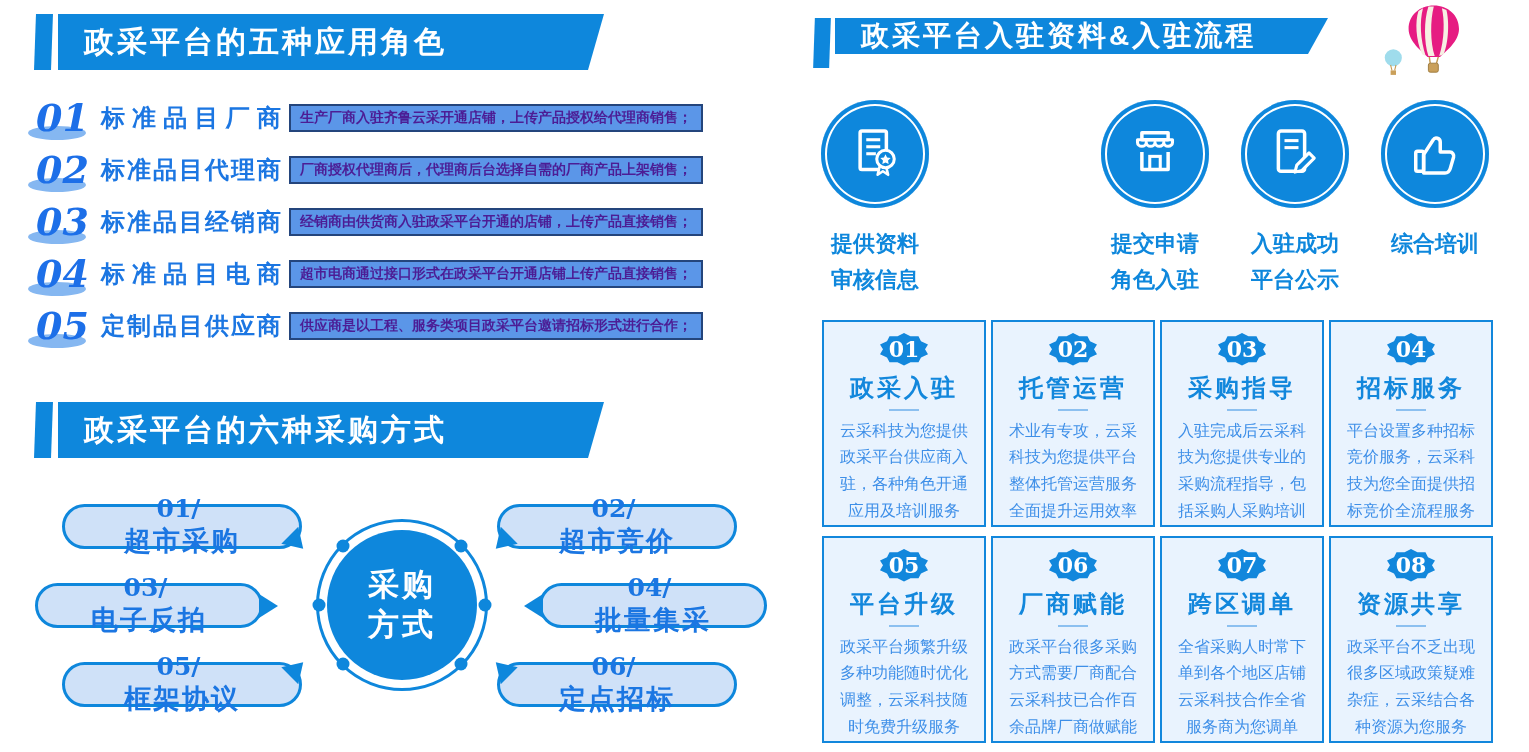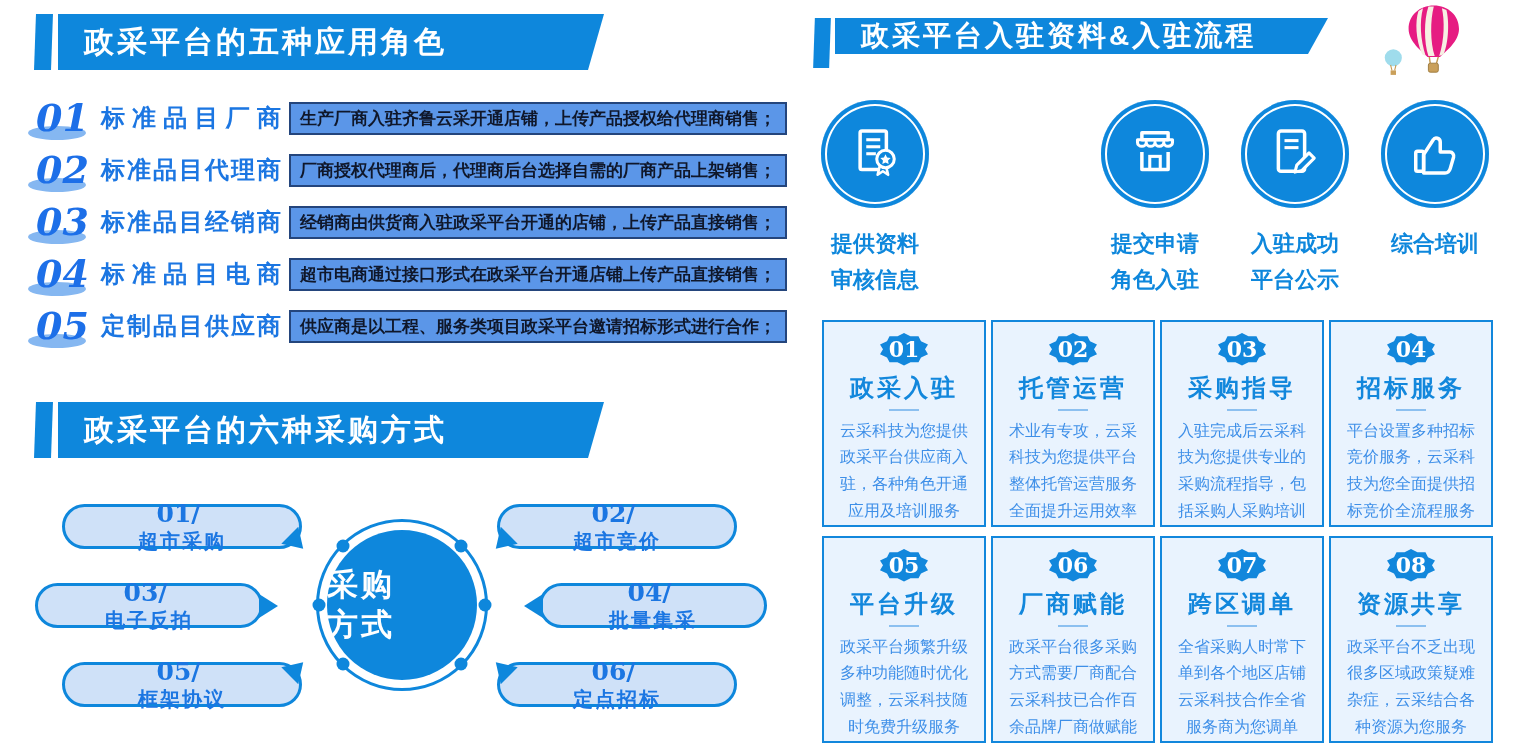--- a/index.html
+++ b/index.html
@@ -21,47 +21,47 @@
 
   
   .role-row { position:absolute; left:36px; height:44px; display:flex; align-items:center; }
   .role-num { position:relative; z-index:1; min-width:52px; text-align:center;
               font-family:"DejaVu Serif", serif; font-style:italic; font-weight:bold;
               font-size:38px; color:#1d6fe8; line-height:1; }
   .role-num::after { content:""; position:absolute; left:-8px; bottom:-3px; width:58px; height:14px;
                      background:#85b7f1; border-radius:50%; z-index:-1; }
   .role-label { width:180px; margin-left:12px; font-size:24px; font-weight:600; color:#1b76e2;
                 text-align:justify; text-align-last:justify; line-height:1.1; }
-  .role-desc { margin-left:8px; background:#5b96e8; border:2px solid #24457c; color:#0f172a;
-               font-size:17px; font-weight:bold; padding:3px 9px; white-space:nowrap; }
+  .role-desc { margin-left:8px; background:#5b96e8; border:2px solid #24457c; color:#4c1d95;
+               font-size:14px; font-weight:bold; padding:3px 9px; white-space:nowrap; }
 
   
   .pill { position:absolute; height:45px; background:#cfe1f8; border:3px solid #0e87dc;
           border-radius:23px; display:flex; align-items:center; justify-content:center;
           color:#1b76e2;flex-direction:column; }
   .pill-num { font-family:"DejaVu Serif", serif; font-weight:bold; font-size:25px; margin-right:7px; }
-  .pill-label { font-size:20px; font-weight:600; letter-spacing:2px; }
+  .pill-label { font-size:27px; font-weight:600; letter-spacing:2px; }
   .tip { position:absolute; width:0; height:0; border-top:12px solid transparent; border-bottom:12px solid transparent; }
   .tip-r { border-left:19px solid #0e87dc; }
   .tip-l { border-right:19px solid #0e87dc; }
   #pill-1 .tip { right:-7px; bottom:-8px; transform:rotate(45deg); }
   #pill-2 .tip { left:-7px;  bottom:-8px; transform:rotate(-45deg); }
   #pill-3 .tip { right:-18px; top:50%; transform:translateY(-50%); }
   #pill-4 .tip { left:-18px;  top:50%; transform:translateY(-50%); }
   #pill-5 .tip { right:-7px; top:-8px; transform:rotate(-45deg); }
   #pill-6 .tip { left:-7px;  top:-8px; transform:rotate(45deg); }
 
   #method-ring { position:absolute; left:316px; top:519px; width:172px; height:172px;
                  border:3px solid #0e87dc; border-radius:50%; }
   .ring-dot { position:absolute; width:13px; height:13px; background:#0e87dc; border-radius:50%;
               transform:translate(-50%,-50%); }
   #method-circle { position:absolute; left:327px; top:530px; width:150px; height:150px;
                    background:#0e87dc; border-radius:50%; color:#fff; font-size:31px; font-weight:bold;
                    letter-spacing:3px; line-height:1.3; display:flex; flex-direction:column;
-                   align-items:flex-start; justify-content:center; }
+                   align-items:center; justify-content:center; }
 
   
   .step { position:absolute; top:100px; width:142px; text-align:center; }
   .step-circle { width:108px; height:108px; margin:0 auto; border-radius:50%; background:#0e87dc;
                  box-shadow: inset 0 0 0 4px #0e87dc, inset 0 0 0 6px #ffffff;
                  display:flex; align-items:center; justify-content:center; }
   .step-label { margin-top:18px; color:#0e87dc; font-size:22px; font-weight:bold; line-height:1.62; }
 
   
   .card { position:absolute; width:164px; height:207px; background:#e9f3fe; border:2px solid #1287dc;

